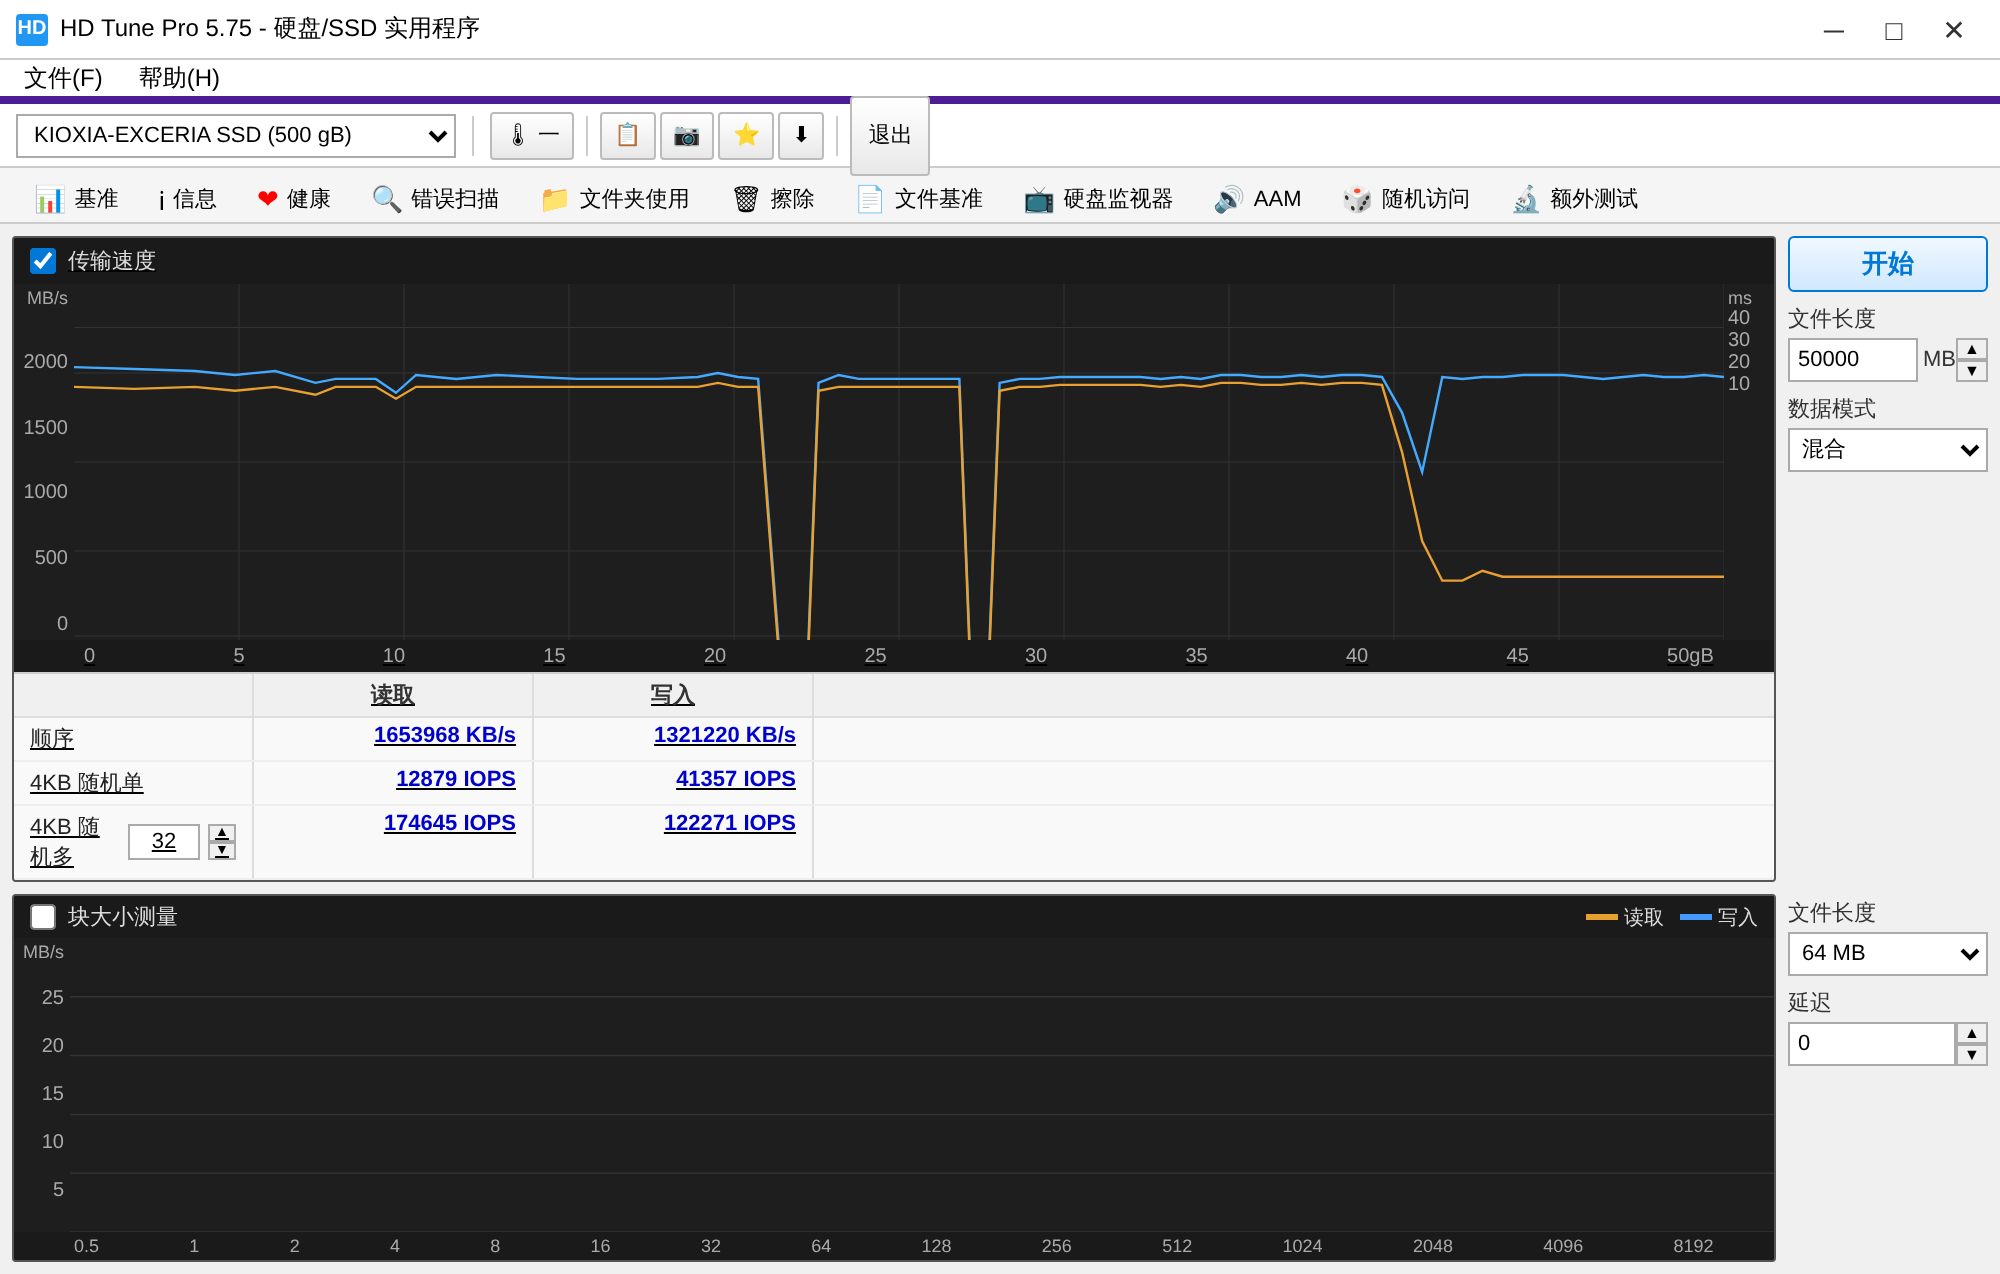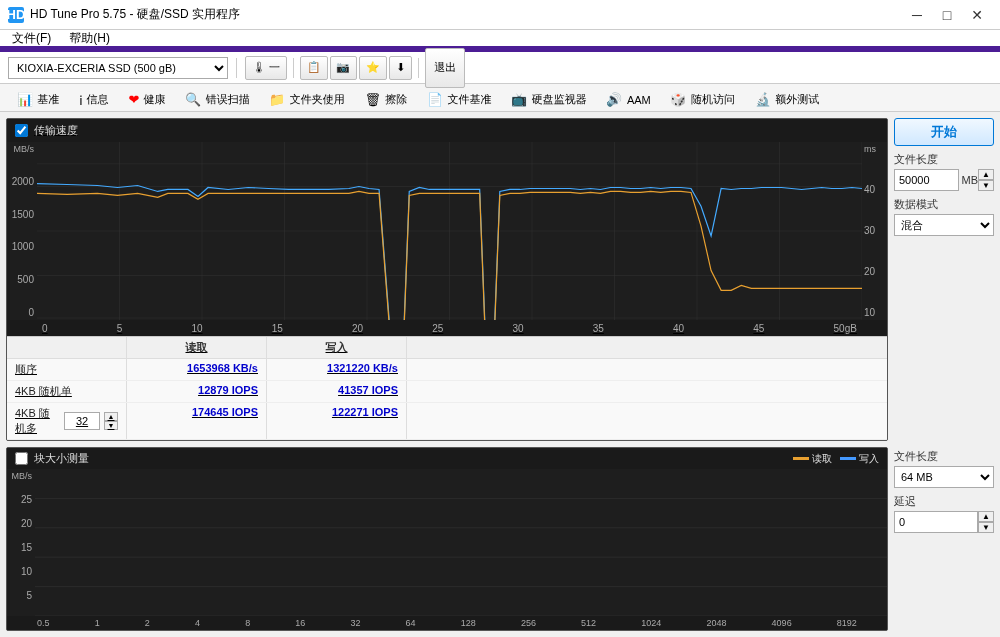--- a/index.html
+++ b/index.html
@@ -18,21 +18,21 @@
     .title-bar-icon { width: 16px; height: 16px; background: #2196F3; border-radius: 2px; display: flex; align-items: center; justify-content: center; color: white; font-size: 9px; font-weight: bold; }
     .title-bar-buttons { display: flex; gap: 0; }
     .title-btn { width: 30px; height: 20px; background: transparent; border: none; cursor: pointer; font-size: 14px; display: flex; align-items: center; justify-content: center; color: #333; }
 
     .menu-bar {
       background: #fff;
       height: 22px;
       display: flex;
       align-items: center;
       padding: 0 4px;
-      border-bottom: 6px solid #4c1d95;
+      border-bottom: 4px solid #4c1d95;
       gap: 2px;
     }
     .menu-item { padding: 2px 8px; font-size: 12px; cursor: pointer; border-radius: 2px; }
 
     .toolbar {
       background: #fff;
       height: 32px;
       display: flex;
       align-items: center;
       padding: 0 4px;
@@ -309,21 +309,20 @@
     .chart-y-labels-left span { color: #aaa; font-size: 10px; text-align: right; padding-right: 3px; }
 
     .chart-y-labels-right {
       position: absolute;
       right: 0;
       top: 0;
       bottom: 0;
       width: 25px;
       display: flex;
       flex-direction: column;
-      justify-content: space-between;
       padding: 2px 0;
     }
     .chart-y-labels-right span { color: #aaa; font-size: 10px; text-align: left; padding-left: 2px; }
 
     .bottom-chart-y-labels {
       position: absolute;
       left: 0;
       top: 0;
       bottom: 0;
       width: 28px;
@@ -333,21 +332,21 @@
       padding: 2px 0;
     }
     .bottom-chart-y-labels span { color: #aaa; font-size: 10px; text-align: right; padding-right: 3px; }
   </style>
 </head>
 <body>
 
 <div class="title-bar">
   <div class="title-bar-left">
     <div class="title-bar-icon">
-      <span style="font-size:13px;color:white;">HD</span>
+      <span style="font-size:10px;color:white;">HD</span>
     </div>
     <span>HD Tune Pro 5.75 - 硬盘/SSD 实用程序</span>
   </div>
   <div class="title-bar-buttons">
     <button class="title-btn">─</button>
     <button class="title-btn">□</button>
     <button class="title-btn close">✕</button>
   </div>
 </div>
 

